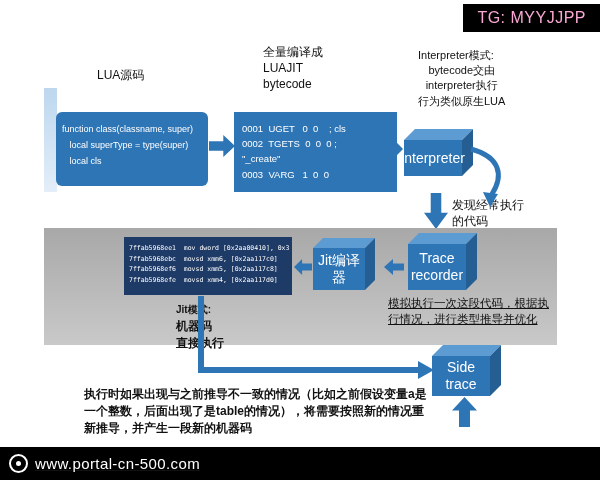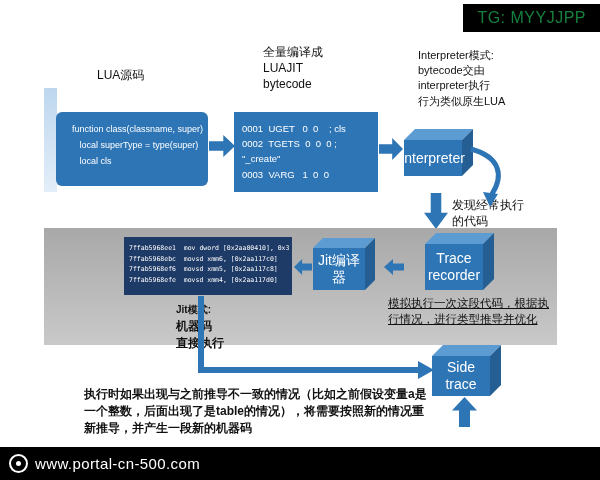--- a/index.html
+++ b/index.html
@@ -7,30 +7,30 @@
   .canvas{
     position:relative;width:600px;height:480px;overflow:hidden;background:#fff;
     font-family:"Liberation Sans","DejaVu Sans",sans-serif;color:#111;
     outline:1px solid #e0e0e0;
   }
   .abs{position:absolute;}
   .pre{white-space:pre;}
   .preline{white-space:pre-line;}
 
   
-  .tg-tag{top:4px;right:0;background:#000;color:#15803d;font-size:16px;padding:5px 14px;letter-spacing:.5px;}
-  .bottom-bar{left:0;right:0;bottom:0;height:33px;background:#000;display:flex;align-items:center;gap:7px;padding-left:9px;box-sizing:border-box;}
+  .tg-tag{top:4px;right:0;background:#000;color:#f9a8d4;font-size:16px;padding:5px 14px;letter-spacing:.5px;}
+  .bottom-bar{left:0;right:0;bottom:0;height:33px;background:#000;display:flex;align-items:center;gap:7px;padding-left:9px;box-sizing:border-box;text-decoration:underline;}
   .lens{width:15px;height:15px;border:2px solid #fff;border-radius:50%;display:flex;align-items:center;justify-content:center;}
   .lens-dot{width:5px;height:5px;background:#fff;border-radius:50%;}
   .site-text{color:#fff;font-size:15px;letter-spacing:.4px;}
 
   
   .blue-box{background:#2e75b6;color:#fff;box-sizing:border-box;}
-  .code-box{left:56px;top:112px;width:152px;height:74px;border-radius:6px;font-size:9px;line-height:1.75;padding:10px 16px;}
-  .bytecode-box{left:234px;top:112px;width:144px;height:80px;font-size:9.5px;line-height:1.6;padding:9px 8px;}
+  .code-box{left:56px;top:112px;width:152px;height:74px;border-radius:6px;font-size:9px;line-height:1.75;padding:10px 6px;}
+  .bytecode-box{left:234px;top:112px;width:163px;height:80px;font-size:9.5px;line-height:1.6;padding:9px 8px;}
   .mc-box{left:124px;top:237px;width:168px;height:58px;background:#1e3a66;color:#fff;font-size:6.5px;
           font-family:"DejaVu Sans Mono",monospace;line-height:1.65;padding:6px 5px;box-sizing:border-box;}
   .left-strip{left:44px;top:88px;width:13px;height:104px;background:linear-gradient(180deg,#bdd7ee,#e3eef9);}
   .gray-band{left:44px;top:228px;width:513px;height:117px;background:linear-gradient(180deg,#a8a8a8,#c9c9c9);}
 
   
   .arr{background:#2e75b6;}
   .arr.right{clip-path:polygon(0% 28%,55% 28%,55% 0%,100% 50%,55% 100%,55% 72%,0% 72%);}
   .arr.left{clip-path:polygon(100% 28%,45% 28%,45% 0%,0% 50%,45% 100%,45% 72%,100% 72%);}
   .arr.down{clip-path:polygon(28% 0%,28% 55%,0% 55%,50% 100%,100% 55%,72% 55%,72% 0%);}
@@ -77,21 +77,21 @@
 
   <div class="abs arr right" style="left:379px;top:138px;width:24px;height:22px;"></div>
 
   <div class="cube" style="--w:58px;--h:36px;--d:11px;left:404px;top:129px;">
     <div class="face-top"></div>
     <div class="face-side"></div>
     <div class="face-front">interpreter</div>
   </div>
 
   <div class="abs note-title" style="left:418px;top:48px;">Interpreter模式:</div>
-  <div class="abs note-body preline" style="left:418px;top:63px;">bytecode交由
+  <div class="abs note-body preline" style="left:418px;top:63px;text-align:center;">bytecode交由
 interpreter执行
 行为类似原生LUA</div>
 
   <div class="abs lbl preline" style="left:452px;top:198px;line-height:1.3;">发现经常执行
 的代码</div>
   <div class="abs arr down" style="left:424px;top:193px;width:24px;height:36px;"></div>
 
   <div class="abs gray-band"></div>
 
   <div class="abs mc-box pre">7ffab5968ee1  mov dword [0x2aa00410], 0x3
@@ -102,21 +102,21 @@
   <div class="abs arr left" style="left:294px;top:259px;width:18px;height:16px;"></div>
 
   <div class="cube" style="--w:52px;--h:42px;--d:10px;left:313px;top:238px;">
     <div class="face-top"></div>
     <div class="face-side"></div>
     <div class="face-front">Jit编译器</div>
   </div>
 
   <div class="abs arr left" style="left:384px;top:259px;width:20px;height:16px;"></div>
 
-  <div class="cube" style="--w:58px;--h:46px;--d:11px;left:408px;top:233px;margin-left:17px;">
+  <div class="cube" style="--w:58px;--h:46px;--d:11px;left:408px;top:233px;">
     <div class="face-top"></div>
     <div class="face-side"></div>
     <div class="face-front">Trace recorder</div>
   </div>
 
   <div class="abs jit-title" style="left:176px;top:303px;">Jit模式:</div>
   <div class="abs jit-body preline" style="left:176px;top:318px;">机器码
 直接执行</div>
 
   <div class="abs sim-note" style="left:388px;top:296px;">模拟执行一次这段代码，根据执行情况，进行类型推导并优化</div>

